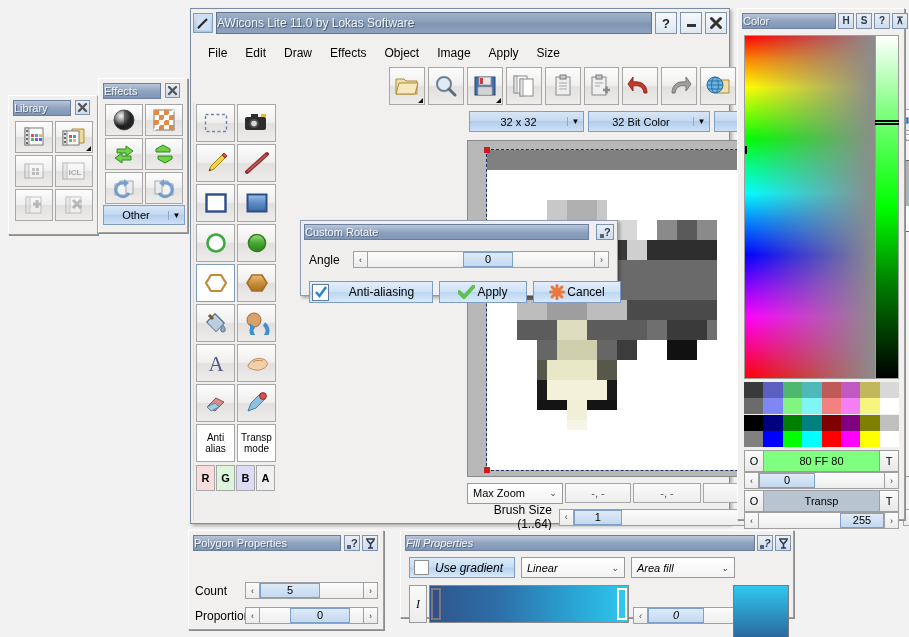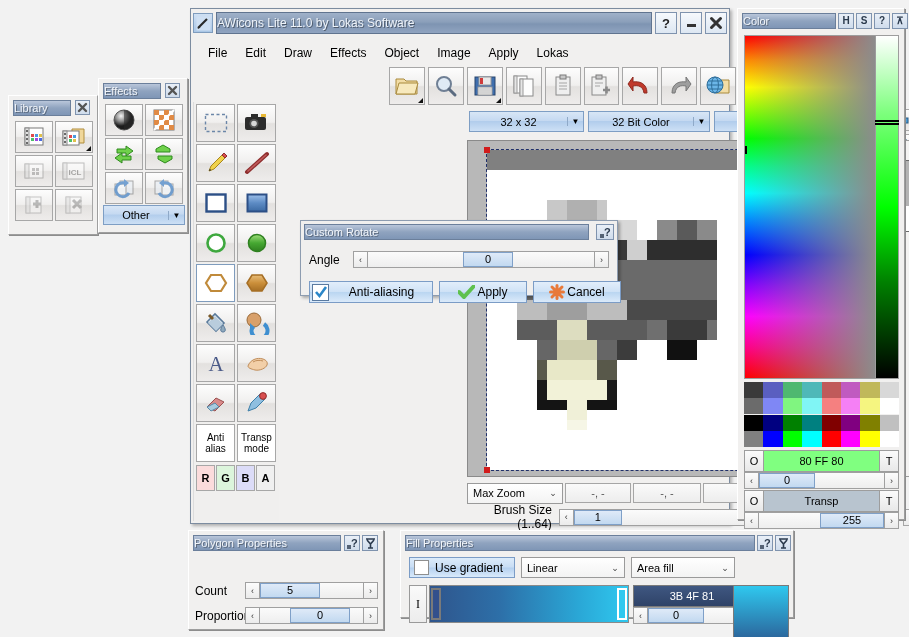--- a/index.html
+++ b/index.html
@@ -274,21 +274,21 @@
     font-size: 11px;
   }
   .colorval {
     flex: 1; border-top: 1px solid #9d9d9d; border-bottom: 1px solid #9d9d9d;
     display: flex; align-items: center; justify-content: center;
     font-size: 11px;
   }
 
   
   #polypanel { left: 188px; top: 530px; width: 196px; height: 100px; }
-  #fillpanel { left: 400px; top: 530px; width: 394px; height: 88px; }
+  #fillpanel { left: 400px; top: 530px; width: 394px; height: 88px; font-style: italic; }
   .checkbtn {
     background: linear-gradient(to bottom,#dcebfa 0%, #c8ddf4 48%, #b4d0ef 52%, #d9eafb 100%);
     border: 1px solid #7b9cc6;
     display: flex; align-items: center; font-size: 12px;
   }
   .cbox {
     width: 15px; height: 15px; margin: 0 6px 0 4px;
     background: #ffffff; border: 1px solid #8f8f8f;
     flex: 0 0 15px;
   }
@@ -513,21 +513,21 @@
     </div>
 
     <div id="menubar">
       <span class="mi">File</span>
       <span class="mi">Edit</span>
       <span class="mi">Draw</span>
       <span class="mi">Effects</span>
       <span class="mi">Object</span>
       <span class="mi">Image</span>
       <span class="mi">Apply</span>
-      <span class="mi">Lokas</span>
+      <span class="mi">Size</span>
     </div>
 
     <div id="toolrow">
       <div class="tbtn">
         <svg width="26" height="24" viewBox="0 0 26 24">
             <path d="M2,5 h8 l2,2 h11 v13 h-21 z" fill="#f2dda6" stroke="#a98a3d"></path>
             <path d="M5,9 h19 l-3,11 h-19 z" fill="#f7e9bd" stroke="#a98a3d"></path>
           </svg>
         <span class="corner"></span>
       </div>
@@ -1023,21 +1023,21 @@
       <div class="colorval" style="background:#b8c4cf;">
         <span>Transp</span>
       </div>
       <div class="otbtn">
           <span>T</span>
         </div>
     </div>
     <div class="spin" style="position:absolute;left:6px;top:503px;width:155px;">
       <div class="sb">‹</div>
       <div class="track">
-        <div class="thumbval" style="right:0px;width:64px;">255</div>
+        <div class="thumbval" style="right:0px;width:44px;">255</div>
       </div>
       <div class="sb">›</div>
     </div>
   </div>
 
   <div class="panel" id="polypanel">
     <div class="caption" style="position:absolute;left:4px;top:4px;width:148px;height:16px;">Polygon Properties</div>
     <div class="capbtn" style="position:absolute;left:155px;top:4px;width:16px;height:16px;">
       <svg width="13" height="13" viewBox="0 0 13 13">
           <text x="5" y="10" font-size="11" font-weight="bold" fill="#2b3a4d" font-family="Liberation Sans, sans-serif">?</text>
@@ -1097,23 +1097,20 @@
       <span class="arr">⌄</span>
     </div>
 
     <div id="linearcursor">
       <span>I</span>
     </div>
     <div id="gradbar">
       <div class="gradstop" style="left:1px;"></div>
       <div class="gradstop" style="right:1px;background:#2fc8ef;border-color:#ffffff;"></div>
     </div>
-    <div id="fillcolorbox">
-      <span>3B 4F 81</span>
-    </div>
     <div class="spin" style="position:absolute;left:232px;top:76px;width:118px;">
       <div class="sb">‹</div>
       <div class="track">
         <div class="thumbval" style="left:0px;width:56px;">0</div>
       </div>
       <div class="sb">›</div>
     </div>
     <div id="fillpreview" style="width:56px;left:332px;top:54px;height:58px;"></div>
   </div>
 

